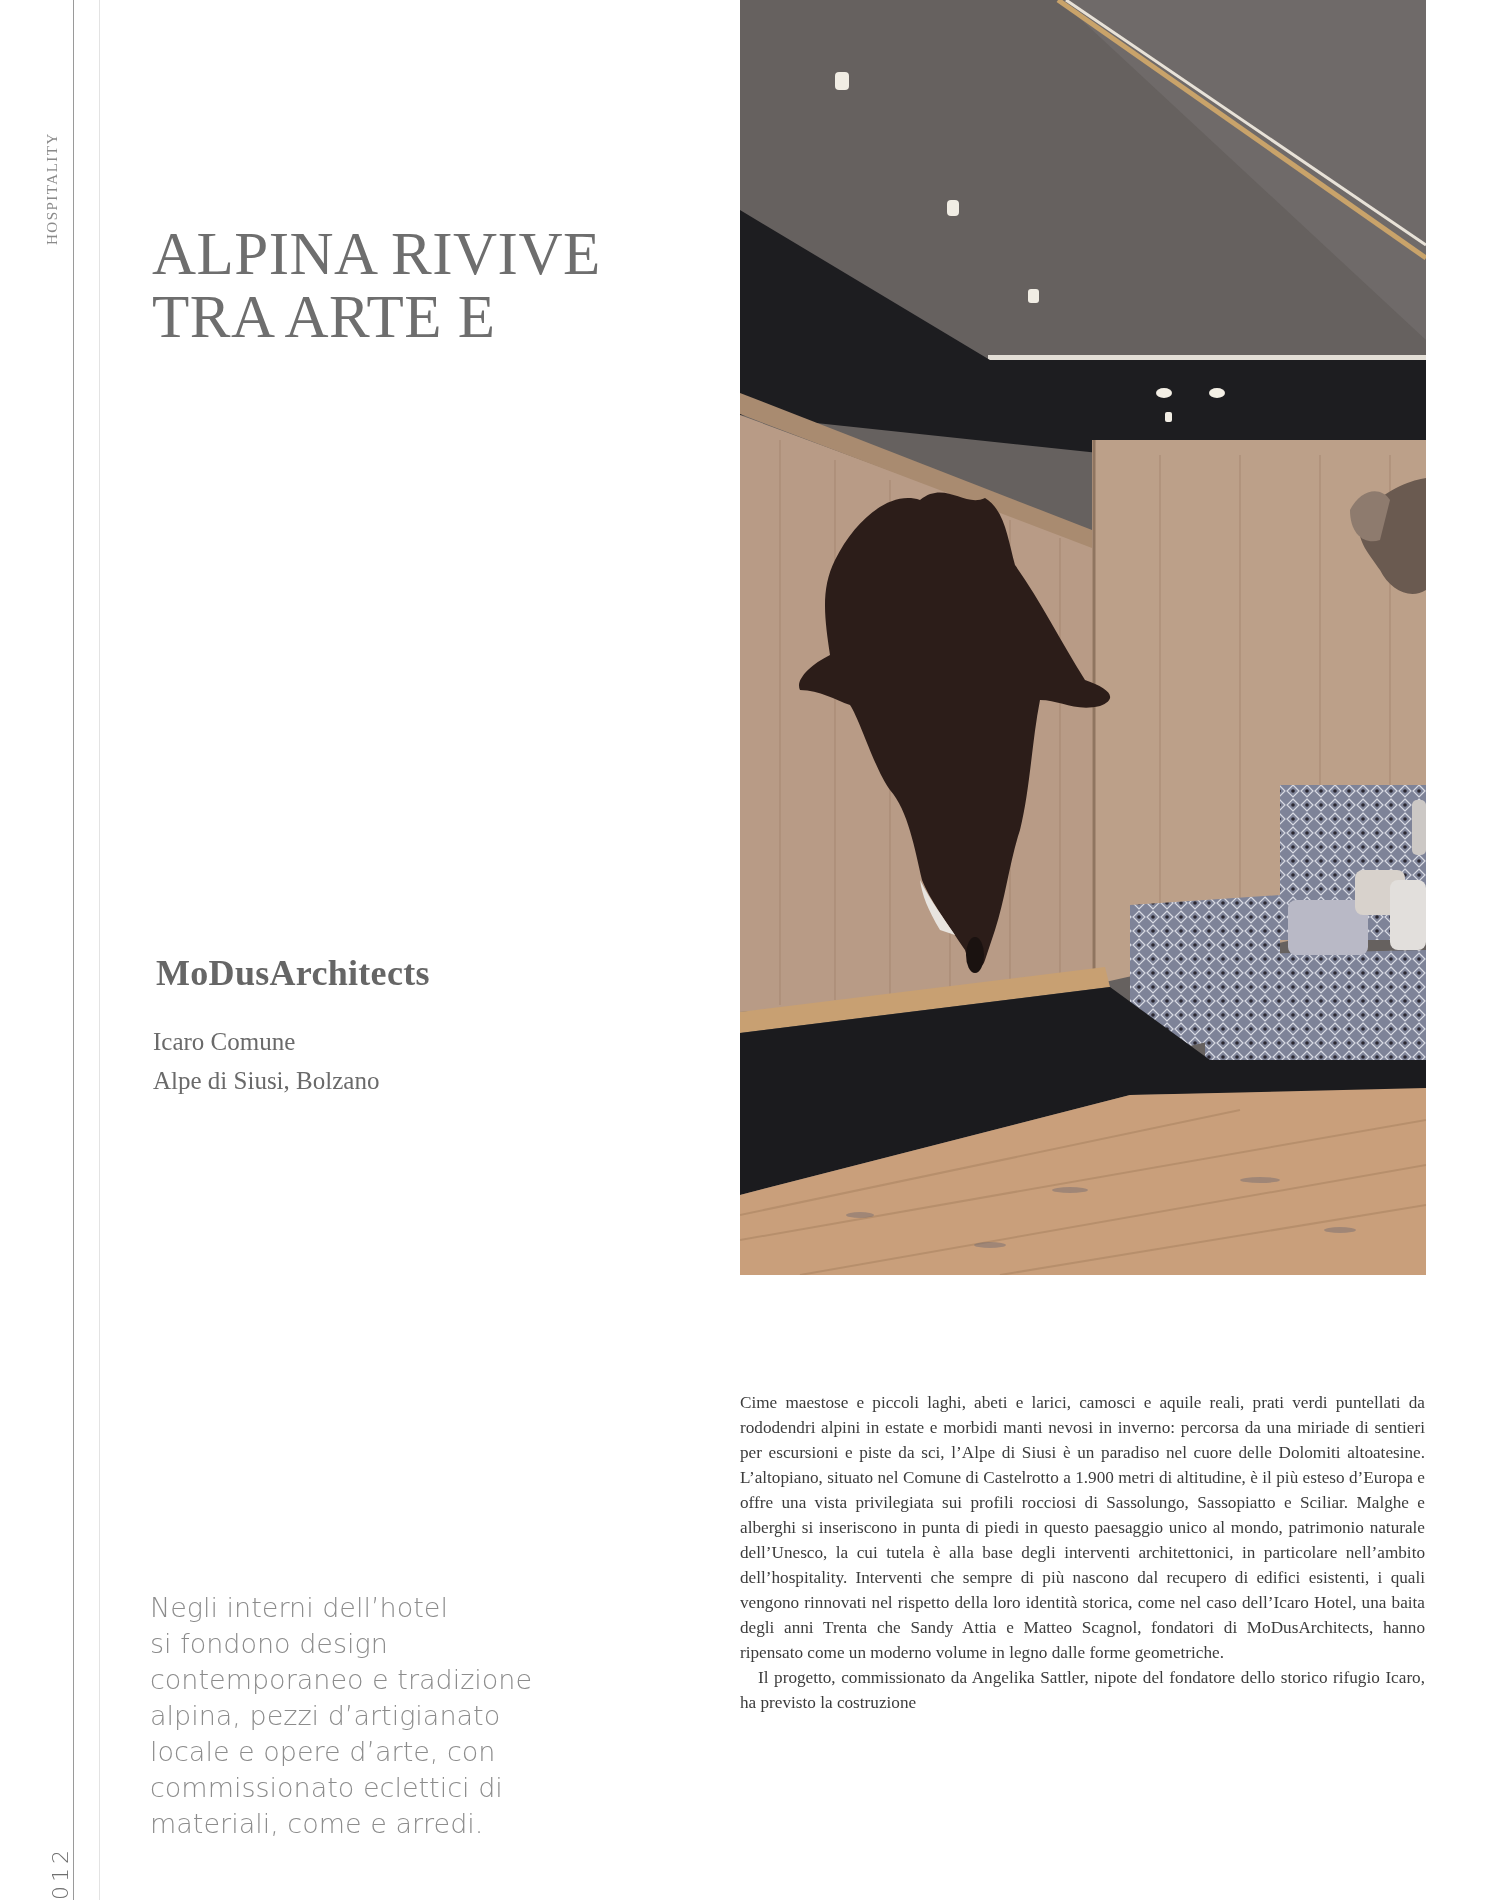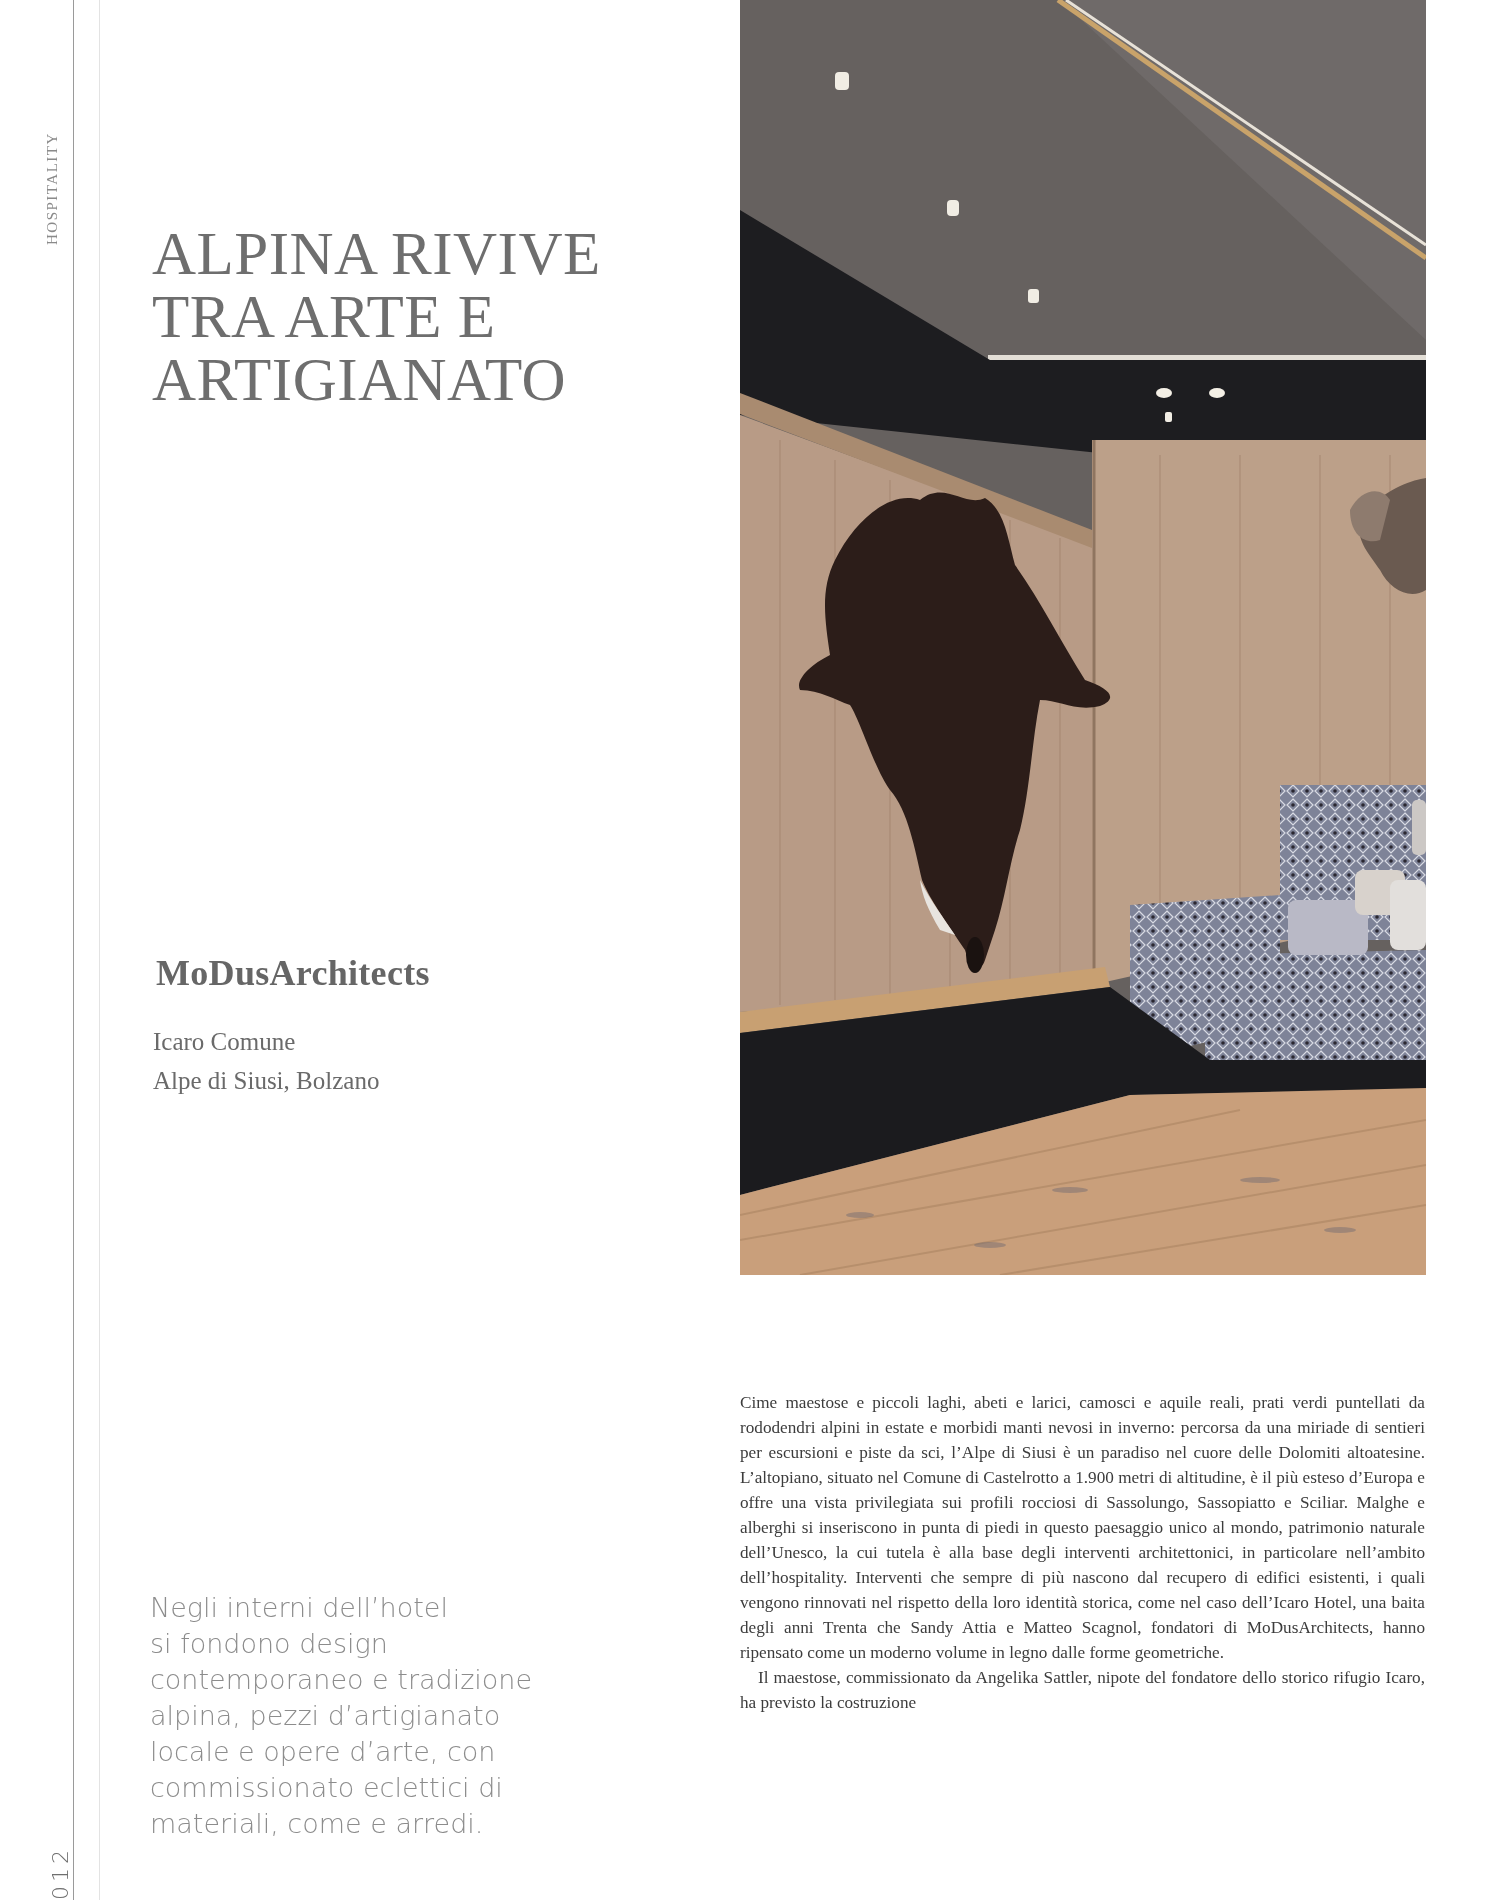--- a/index.html
+++ b/index.html
@@ -64,21 +64,20 @@
 <body>
 
 <div class="rail-line"></div>
 <div class="rail-line-2"></div>
 <div class="section-label">HOSPITALITY</div>
 <div class="page-number">012</div>
 
 <h1 class="title">
   <span>ALPINA RIVIVE</span>
   <span>TRA ARTE E</span>
-  <span>ARTIGIANATO</span>
 </h1>
 
 <h2 class="architect">MoDusArchitects</h2>
 
 <div class="project-info">
   <div>Icaro Comune</div>
   <div>Alpe di Siusi, Bolzano</div>
 </div>
 
 <div class="pullquote">
@@ -173,14 +172,14 @@
       <ellipse cx="330" cy="1190" rx="18" ry="3"></ellipse>
       <ellipse cx="520" cy="1180" rx="20" ry="3"></ellipse>
       <ellipse cx="250" cy="1245" rx="16" ry="3"></ellipse>
       <ellipse cx="600" cy="1230" rx="16" ry="3"></ellipse>
     </g>
   </svg>
 </div>
 
 <div class="body-text">
   <p>Cime maestose e piccoli laghi, abeti e larici, camosci e aquile reali, prati verdi puntellati da rododendri alpini in estate e morbidi manti nevosi in inverno: percorsa da una miriade di sentieri per escursioni e piste da sci, l’Alpe di Siusi è un paradiso nel cuore delle Dolomiti altoatesine. L’altopiano, situato nel Comune di Castelrotto a 1.900 metri di altitudine, è il più esteso d’Europa e offre una vista privilegiata sui profili rocciosi di Sassolungo, Sassopiatto e Sciliar. Malghe e alberghi si inseriscono in punta di piedi in questo paesaggio unico al mondo, patrimonio naturale dell’Unesco, la cui tutela è alla base degli interventi architettonici, in particolare nell’ambito dell’hospitality. Interventi che sempre di più nascono dal recupero di edifici esistenti, i quali vengono rinnovati nel rispetto della loro identità storica, come nel caso dell’Icaro Hotel, una baita degli anni Trenta che Sandy Attia e Matteo Scagnol, fondatori di MoDusArchitects, hanno ripensato come un moderno volume in legno dalle forme geometriche.</p>
-  <p>Il maestose, commissionato da Angelika Sattler, nipote del fondatore dello storico rifugio Icaro, ha previsto la costruzione</p>
+  <p>Il progetto, commissionato da Angelika Sattler, nipote del fondatore dello storico rifugio Icaro, ha previsto la costruzione</p>
 </div>
 
 </body></html>

